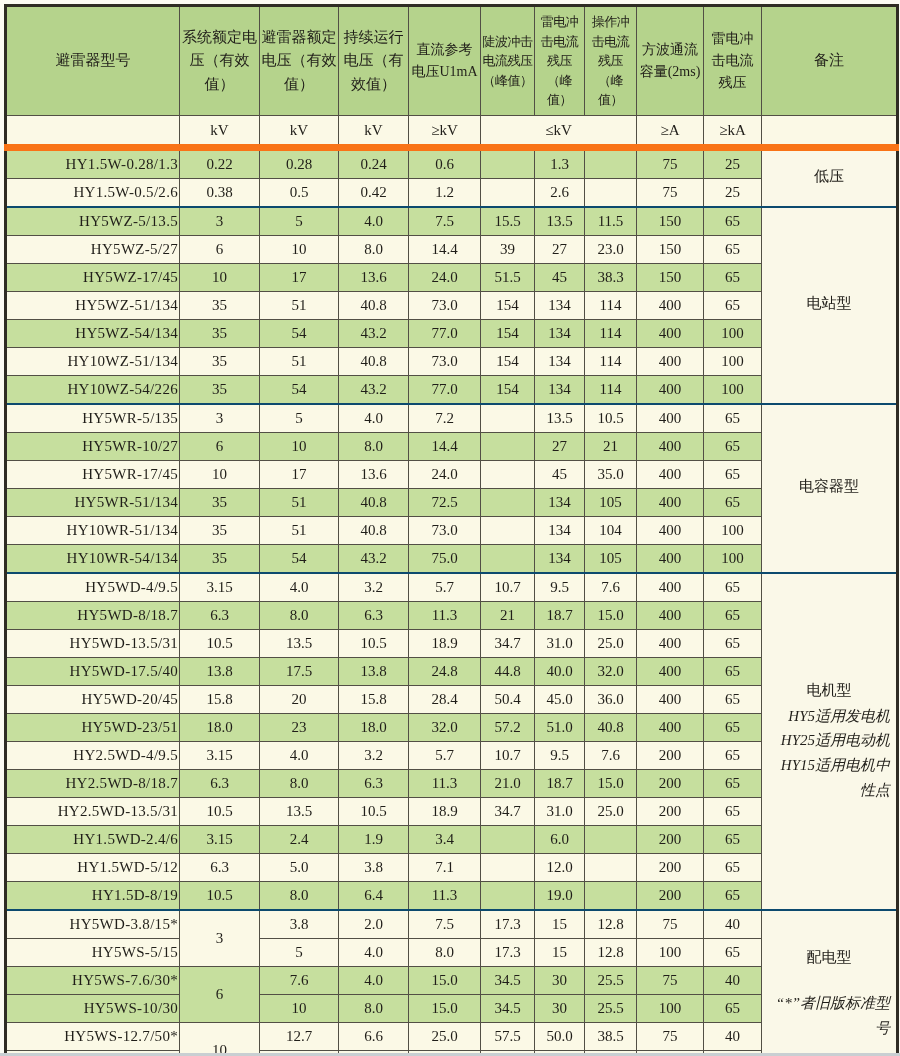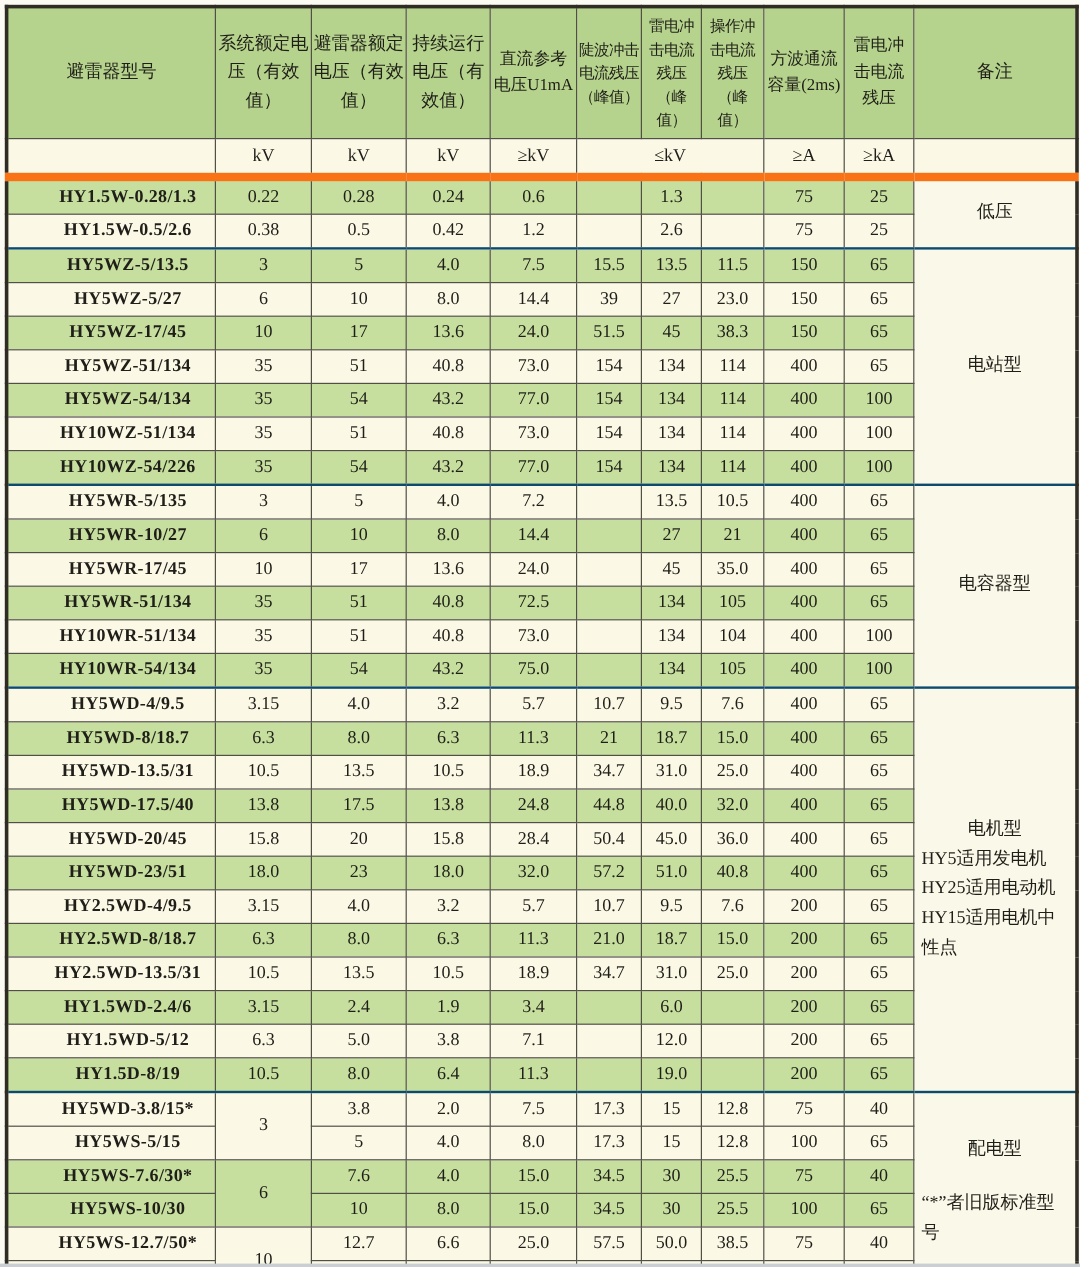--- a/index.html
+++ b/index.html
@@ -25,27 +25,27 @@
   thead th.narrow{font-size:13px;letter-spacing:-0.5px;line-height:1.5;}
   thead th.mid{font-size:14px;}
   tr.units td{
     background:#fbf9e6;font-size:15px;text-align:center;
     height:26px;border-bottom:7px solid #f97316;
   }
   tbody td{font-size:15px;text-align:center;height:27px;padding:0 1px;}
   tr.g>td:not(.remark){background:#c6df9e;}
   tr.c>td:not(.remark){background:#fbf9e6;}
   tr.sec>td{border-top:2px solid #0c4a6e;}
-  td.model{text-align:center;padding-left:28px;letter-spacing:0.3px;font-weight:bold;}
+  td.model{text-align:right;padding-left:28px;letter-spacing:0.3px;}
   td.remark{
     background:#faf8e8;vertical-align:middle;
     font-size:15px;padding:2px 6px;
   }
   .remark .title{text-align:center;margin-bottom:4px;}
-  .remark .bl{text-align:left;line-height:1.65;}
+  .remark .bl{text-align:right;line-height:1.65;font-style:italic;}
   .remark .bl:empty{height:20px;}
   .edge-strip{position:absolute;left:0;bottom:0;width:900px;height:3px;background:#c9cfd2;}
 </style>
 </head>
 <body>
 
 <div class="sheet">
   <table>
     <colgroup>
       <col style="width:174px">

